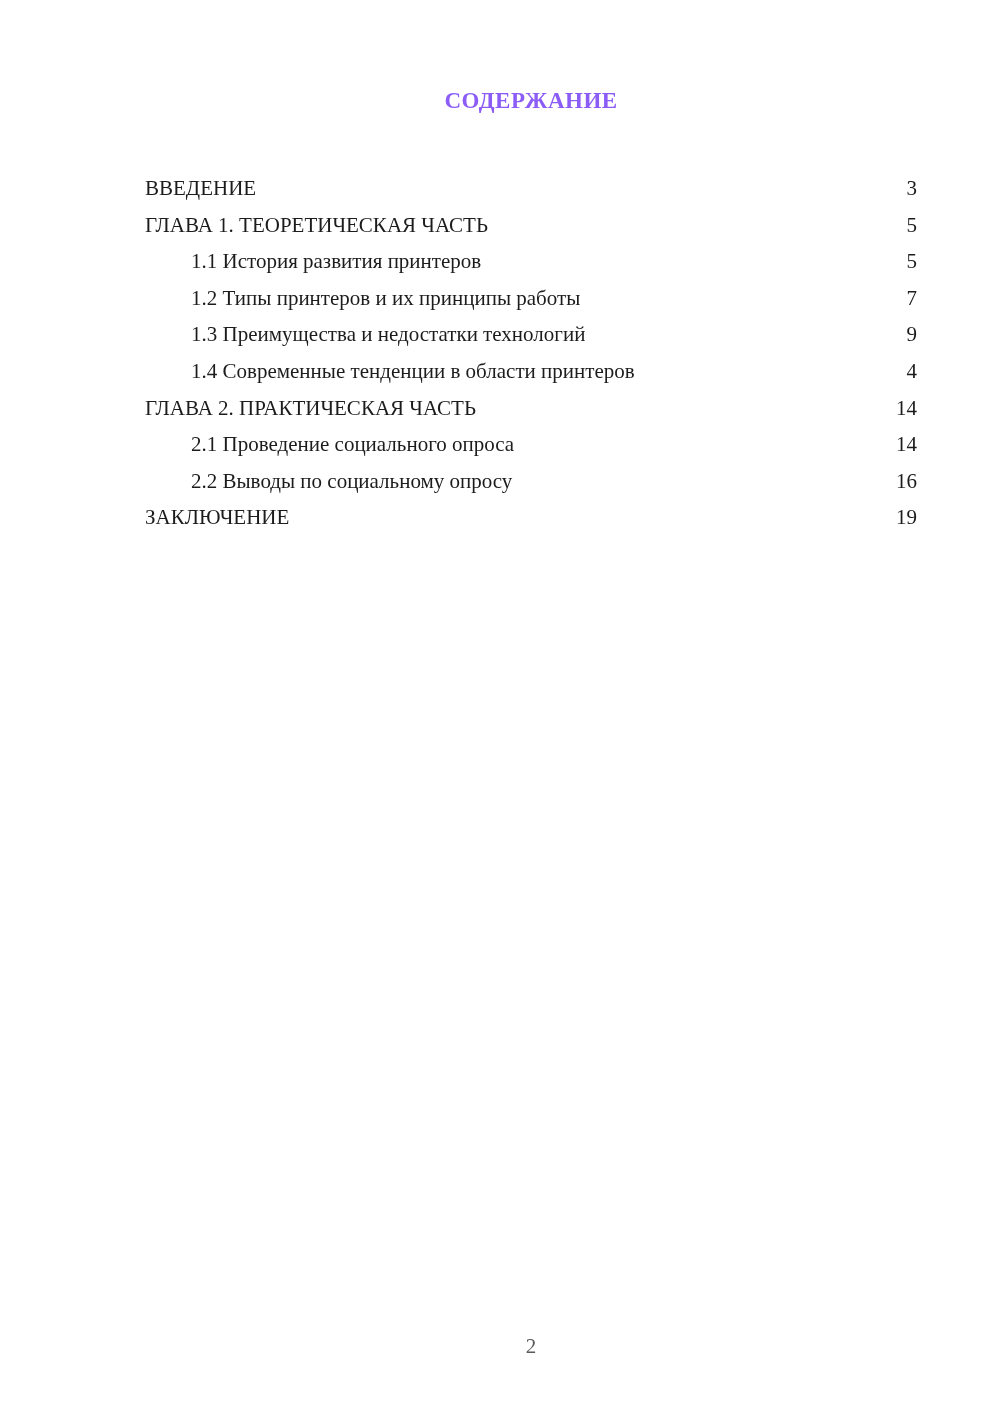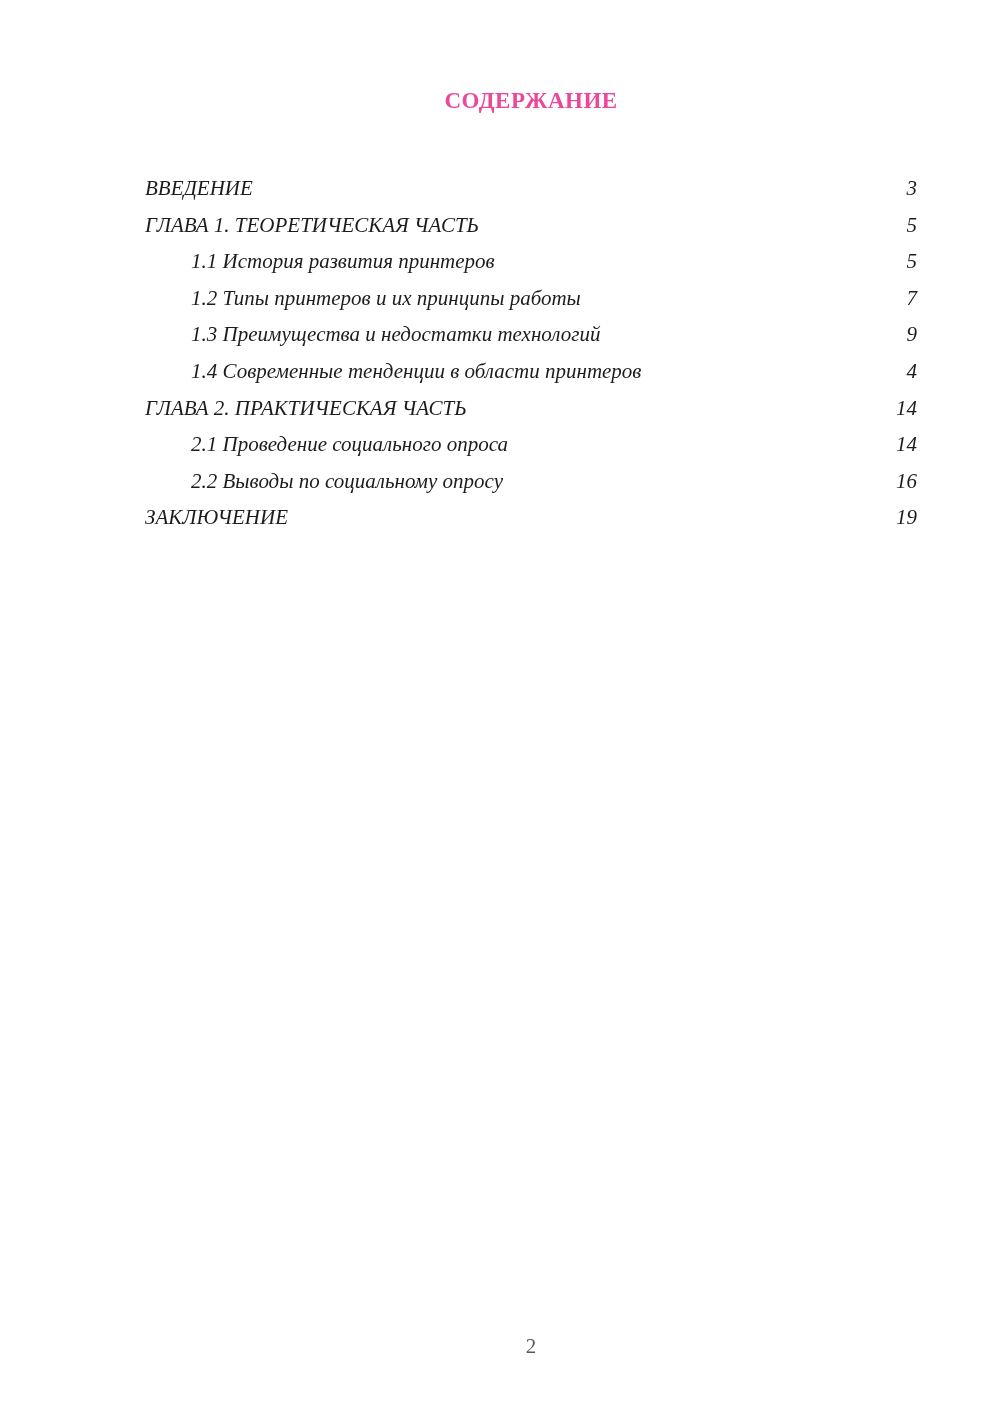--- a/index.html
+++ b/index.html
@@ -19,34 +19,33 @@
     overflow: hidden;
   }
   .doc-title {
     margin: 0;
     padding-top: 88px;
     text-align: center;
     font-size: 23px;
     font-weight: bold;
     line-height: 26px;
     letter-spacing: 0.5px;
-    color: #ec4899;
+    color: #8b5cf6;
   }
   .toc {
     margin-top: 56px;
   }
   .toc-row {
     display: flex;
     justify-content: space-between;
     align-items: flex-start;
     height: 36.6px;
     font-size: 21px;
     line-height: 36.6px;
     white-space: nowrap;
-    font-style: italic;
   }
   .toc-row.level-1 .toc-label {
     padding-left: 46px;
   }
   .toc-label {
     flex: 1 1 auto;
     overflow: hidden;
   }
   .toc-page {
     flex: 0 0 auto;

